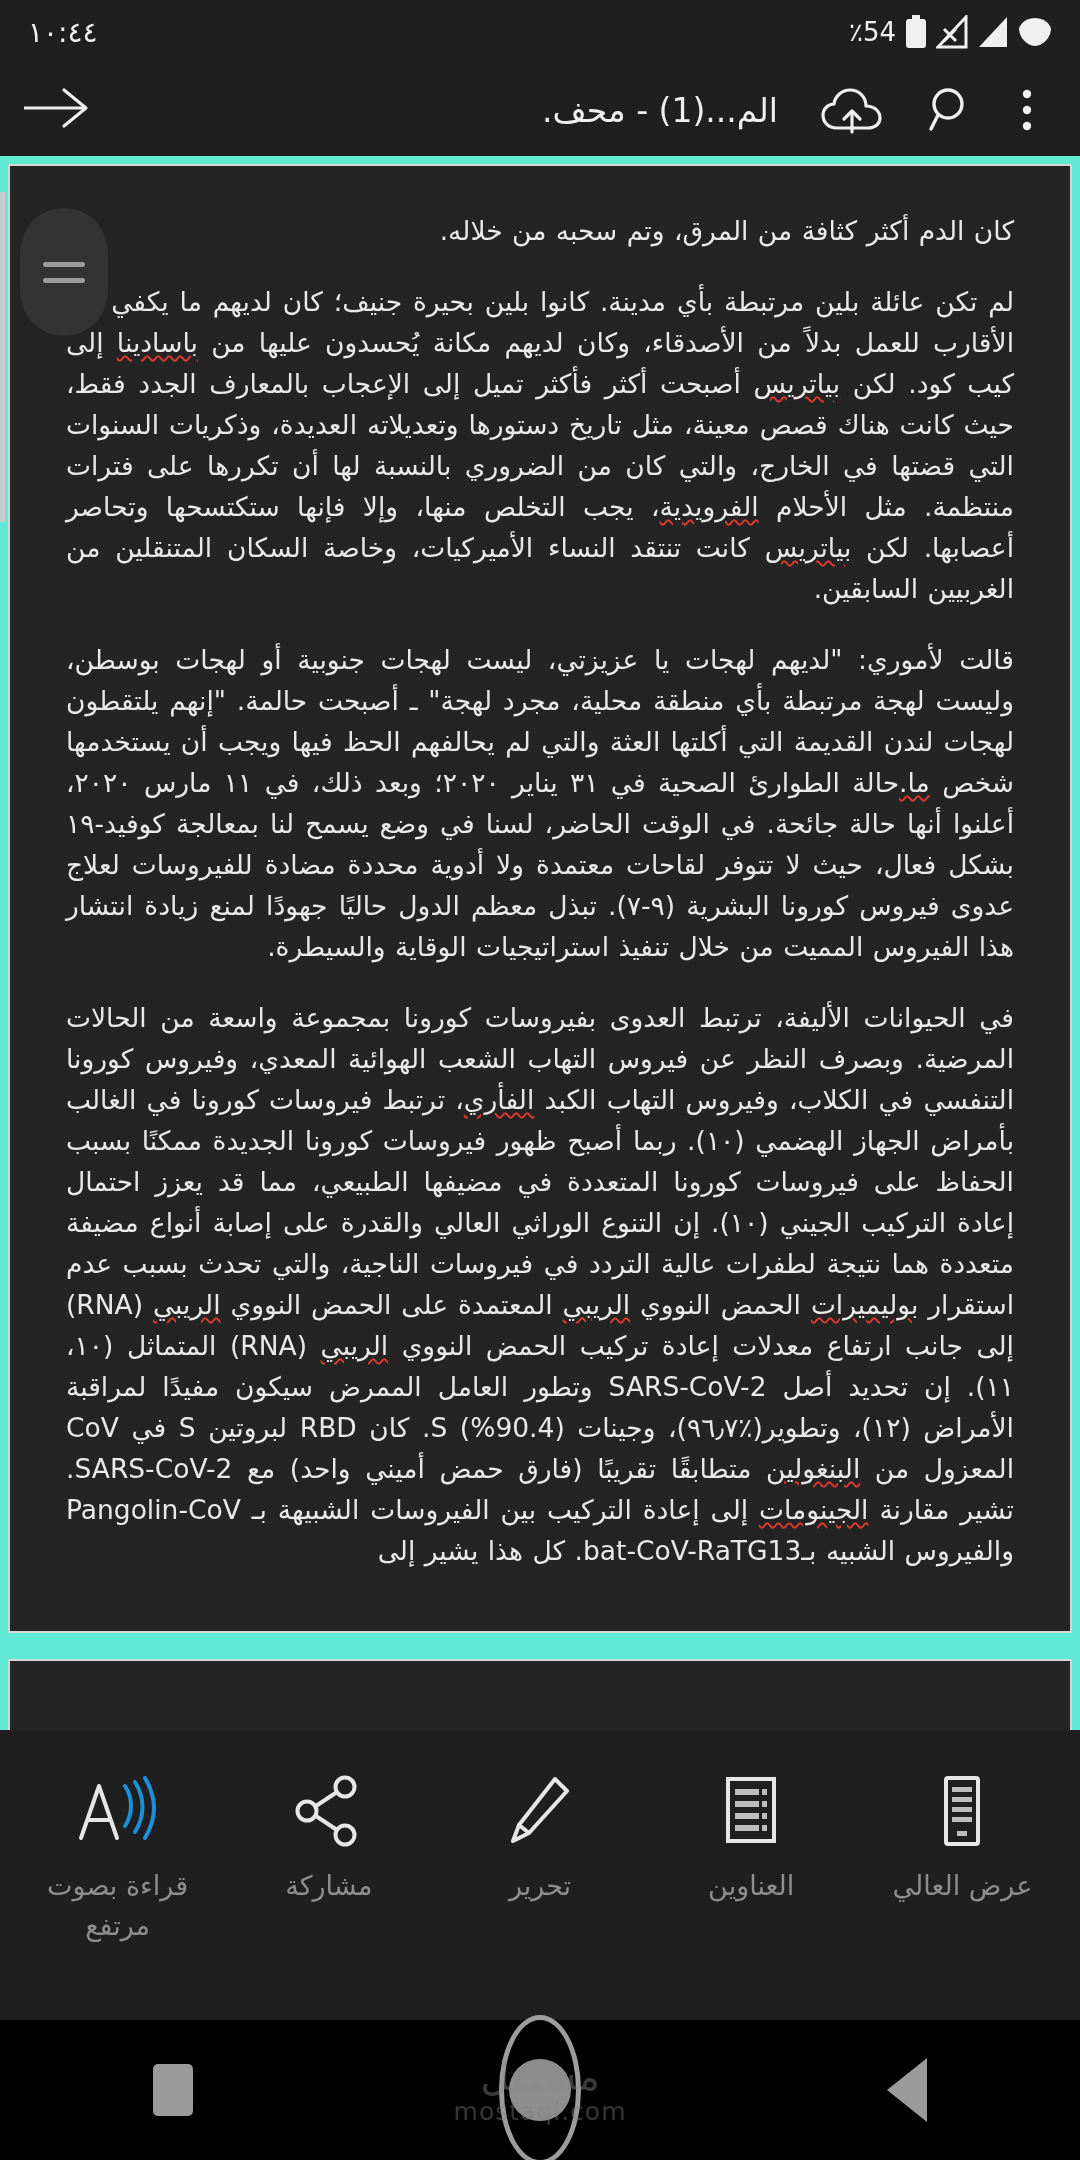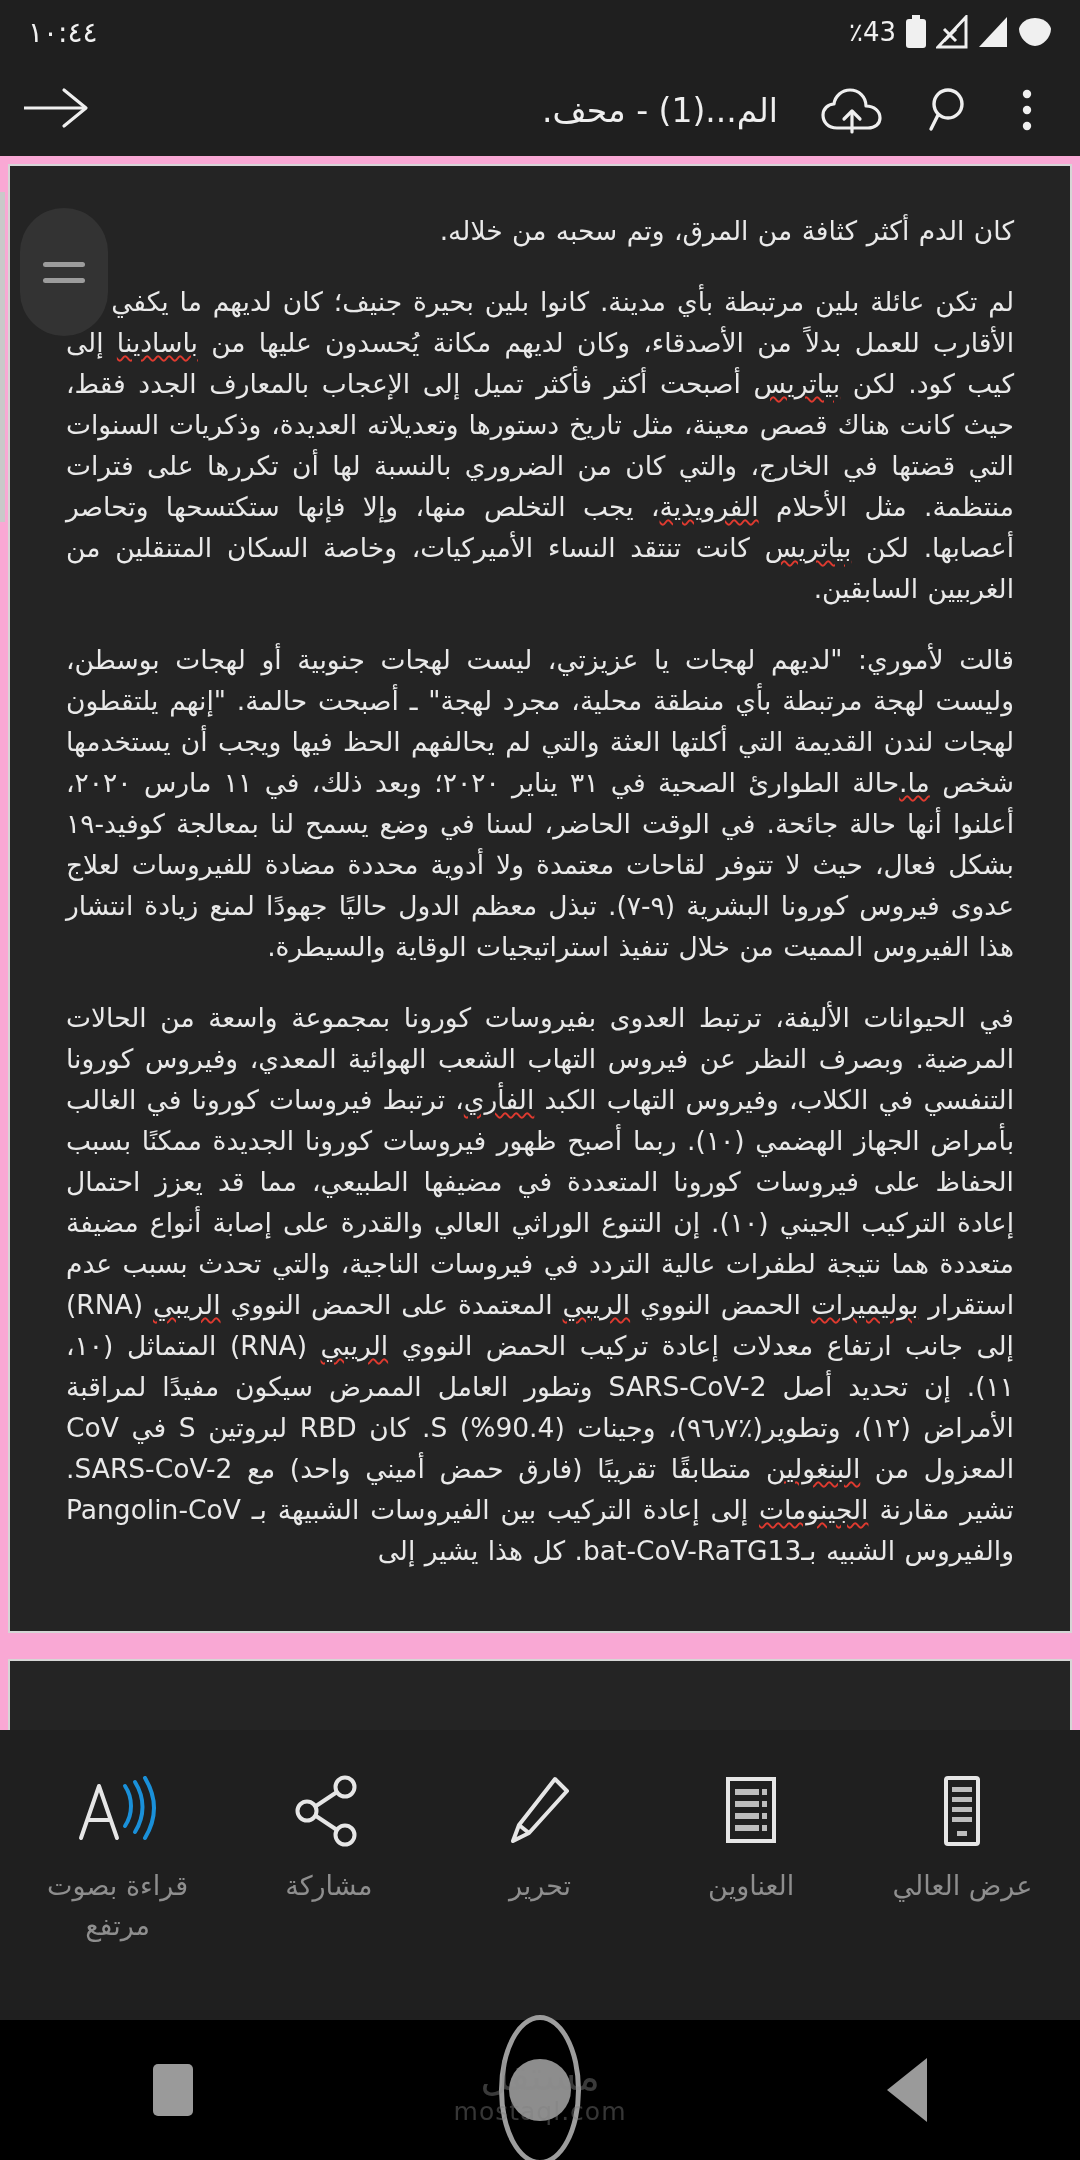--- a/index.html
+++ b/index.html
@@ -56,21 +56,21 @@
     text-align: right;
     font-family: "DejaVu Sans", sans-serif;
   }
   .appbar-actions { display: flex; align-items: center; gap: 18px; flex: 0 0 auto; }
   .appbar-btn { padding: 8px 12px; display: flex; align-items: center; justify-content: center; }
 
   
   .doc-scroll {
     flex: 1 1 auto;
     position: relative;
-    background: #f9a8d4;
+    background: #5eead4;
     overflow: hidden;
     padding-top: 8px;
   }
   .page {
     position: relative;
     margin: 0 8px;
     background: #242424;
     border: 2px solid #d6d6d6;
     border-top: 2px solid #d6d6d6;
     min-height: 1090px;
@@ -187,21 +187,21 @@
     font-family: "DejaVu Sans", sans-serif;
   }
 </style>
 </head>
 <body>
 
 <div id="app">
 
   <div class="status-bar">
     <div class="status-left">
-      <span class="status-battery-pct">٪43</span>
+      <span class="status-battery-pct">٪54</span>
       <span class="ic">
         <svg width="22" height="34" viewBox="0 0 22 34">
             <rect x="7" y="0" width="8" height="4" fill="#f0f0f0"></rect>
             <rect x="1" y="4" width="20" height="29" rx="3" fill="#f0f0f0"></rect>
           </svg>
       </span>
       <span class="ic">
         <svg width="32" height="34" viewBox="0 0 32 34">
             <path d="M30 2 L30 32 L2 32 Z" fill="none" stroke="#f0f0f0" stroke-width="3"></path>
             <path d="M8 14 L20 26 M20 14 L8 26" stroke="#f0f0f0" stroke-width="3"></path>

